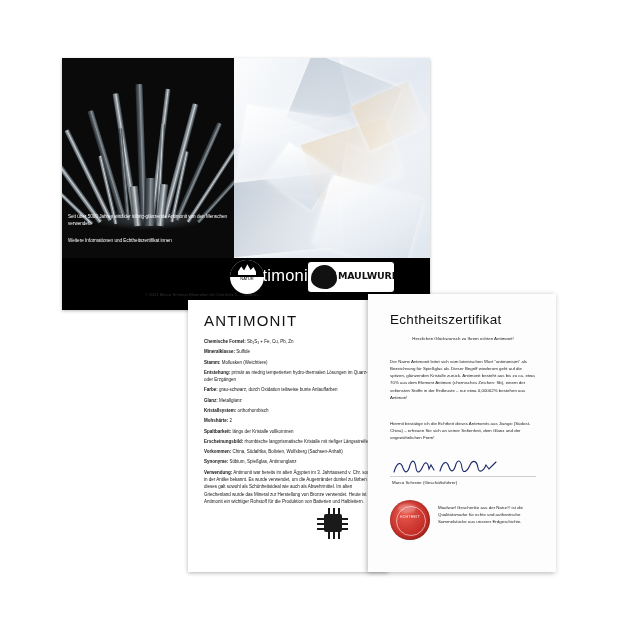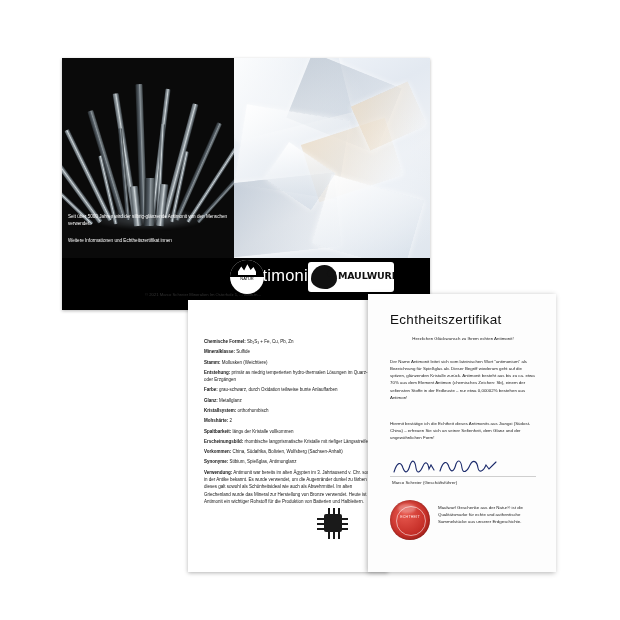--- a/index.html
+++ b/index.html
@@ -425,20 +425,21 @@
       <div class="maulwurf-logo">
         <div class="ml-mole"></div>
         <div class="ml-word">MAULWURF</div>
       </div>
     </div>
   </div>
 
   <div class="cover-foot-text">© 2021 Marco Schreier Mineralien Im Osterholz 1, ... www.m...</div>
 
   <div class="desc-card">
+    <div class="desc-title">ANTIMONIT</div>
     <div class="desc-body">
       <p><b>Chemische Formel:</b> <span>Sb₂S₃ + Fe, Cu, Pb, Zn</span></p>
       <p><b>Mineralklasse:</b> <span>Sulfide</span></p>
       <p><b>Stamm:</b> <span>Mollusken (Weichtiere)</span></p>
       <p><b>Entstehung:</b> <span>primär as niedrig temperierten hydro-thermalen Lösungen im Quarz- oder Erzgängen</span></p>
       <p><b>Farbe:</b> <span>grau-schwarz, durch Oxidation teilweise bunte Anlauffarben</span></p>
       <p><b>Glanz:</b> <span>Metallglanz</span></p>
       <p><b>Kristallsystem:</b> <span>orthorhombisch</span></p>
       <p><b>Mohshärte:</b> <span>2</span></p>
       <p><b>Spaltbarkeit:</b> <span>längs der Kristalle vollkommen</span></p>

